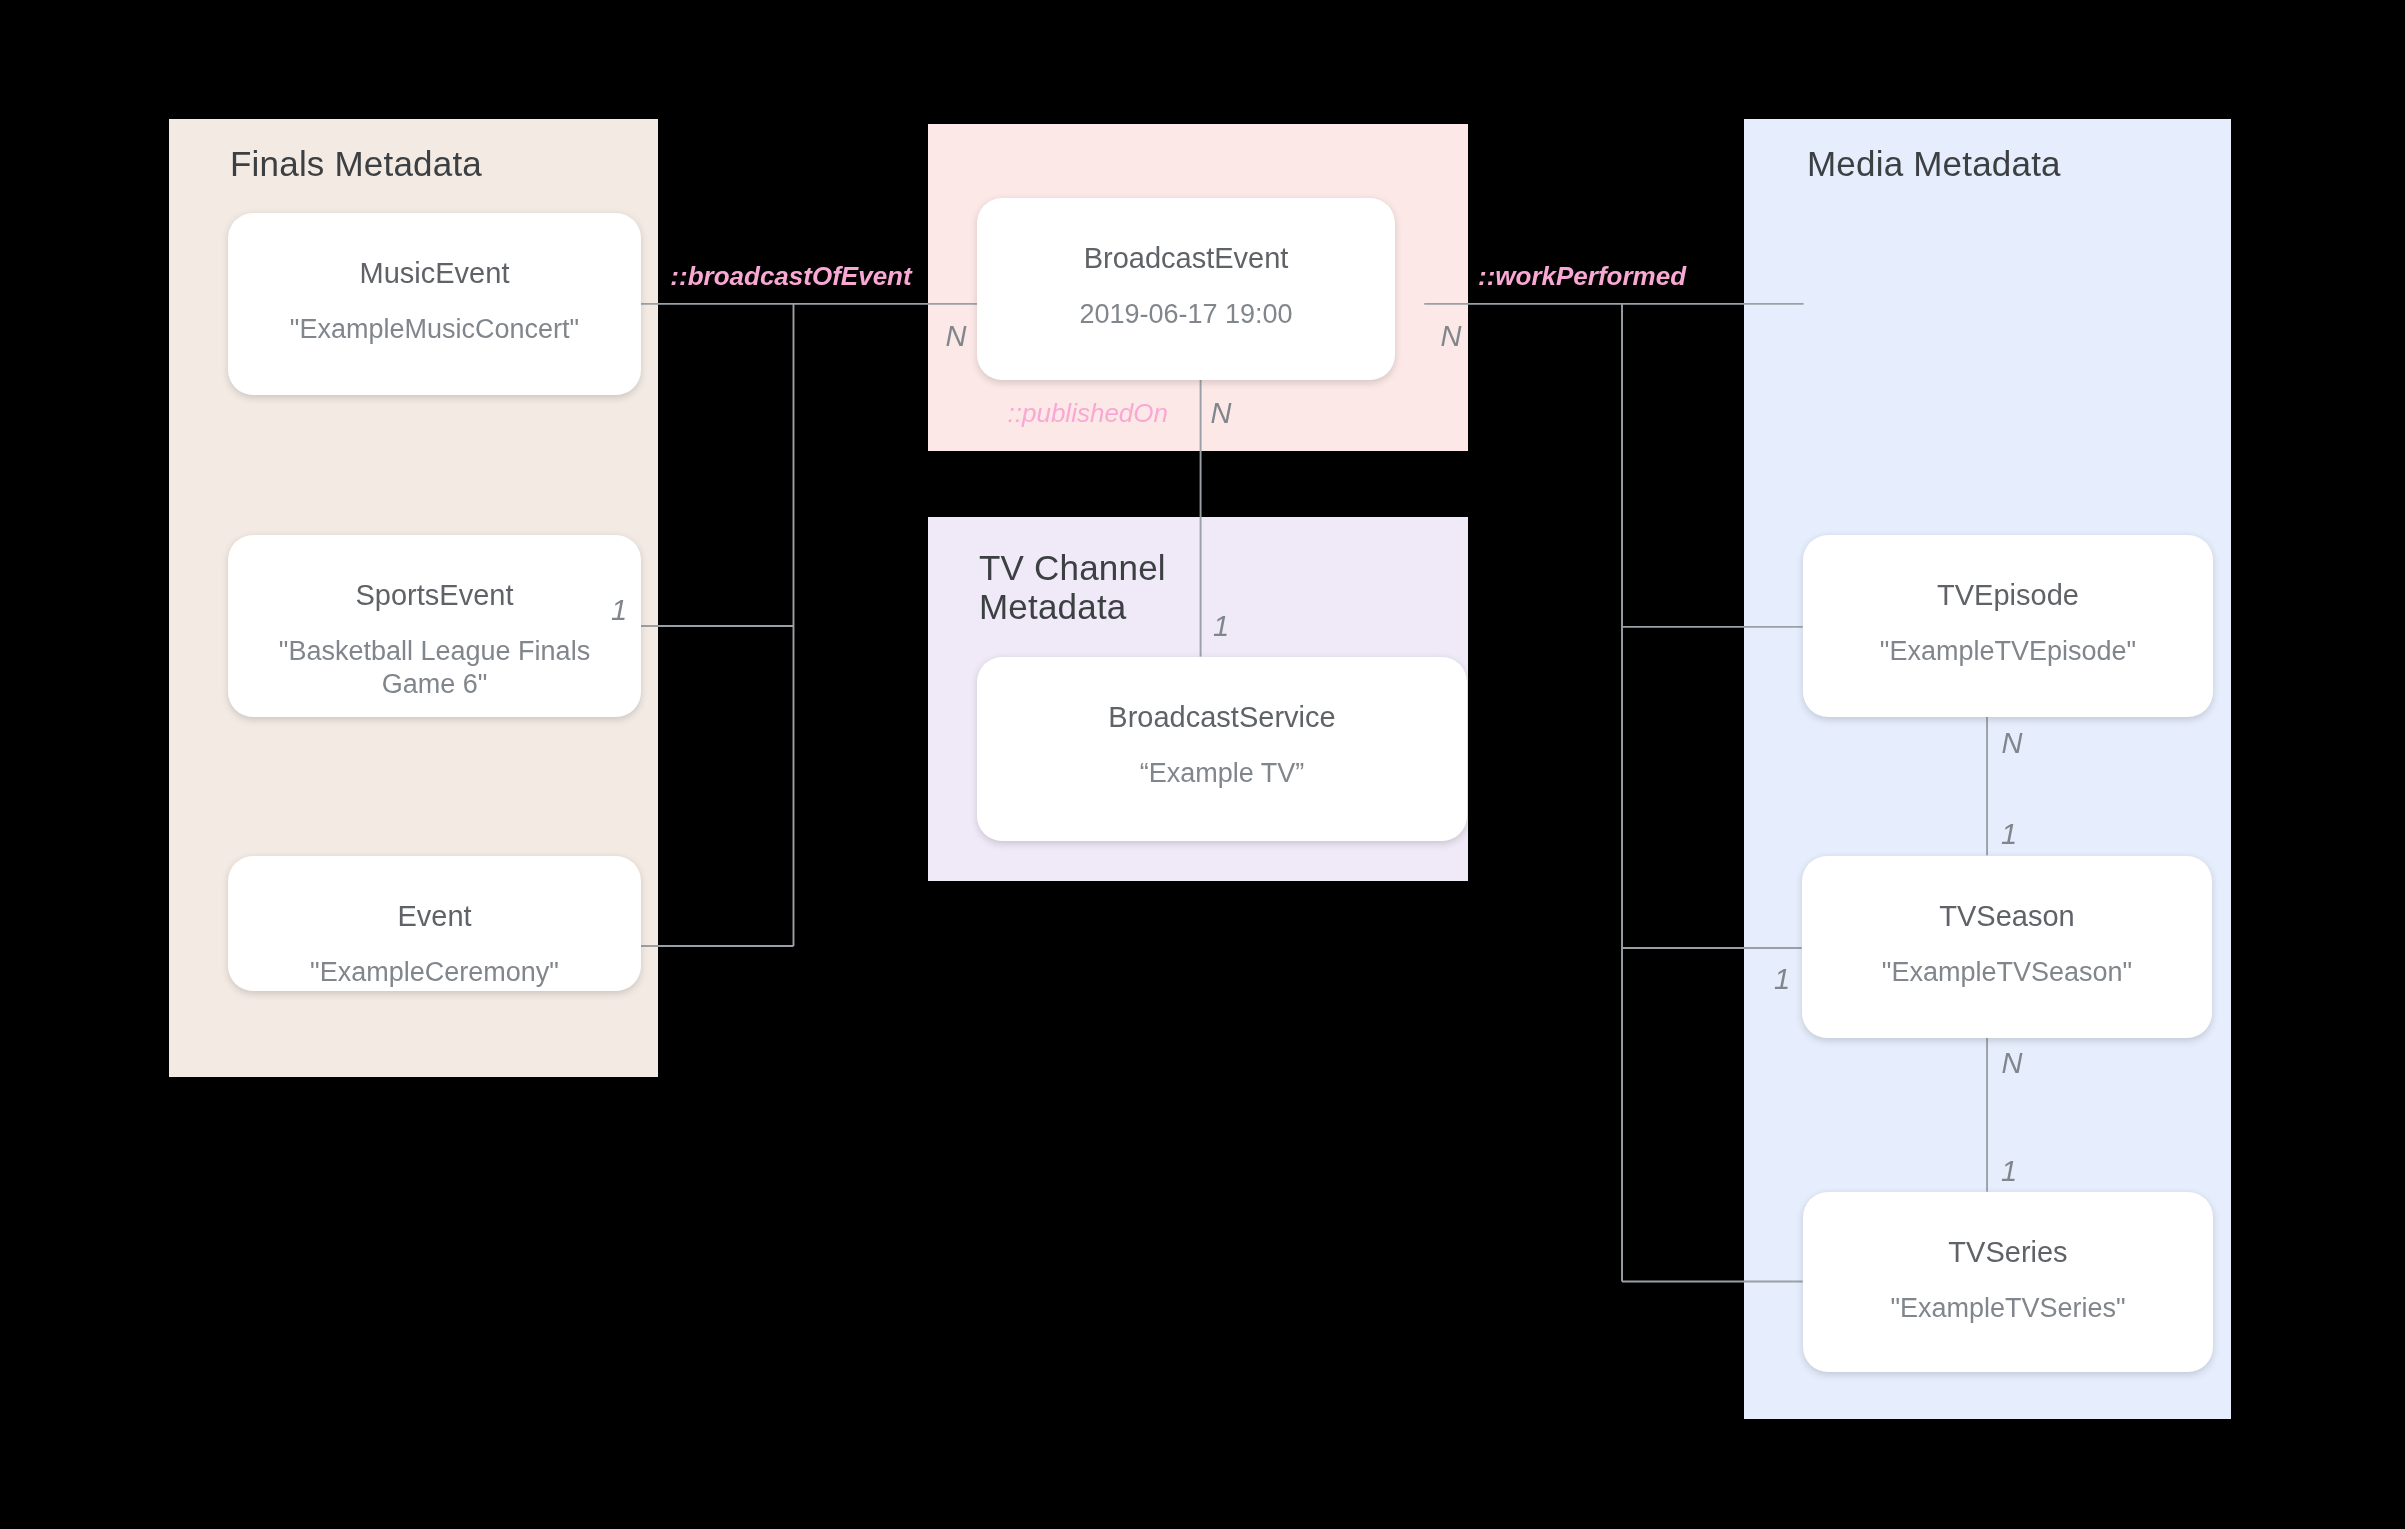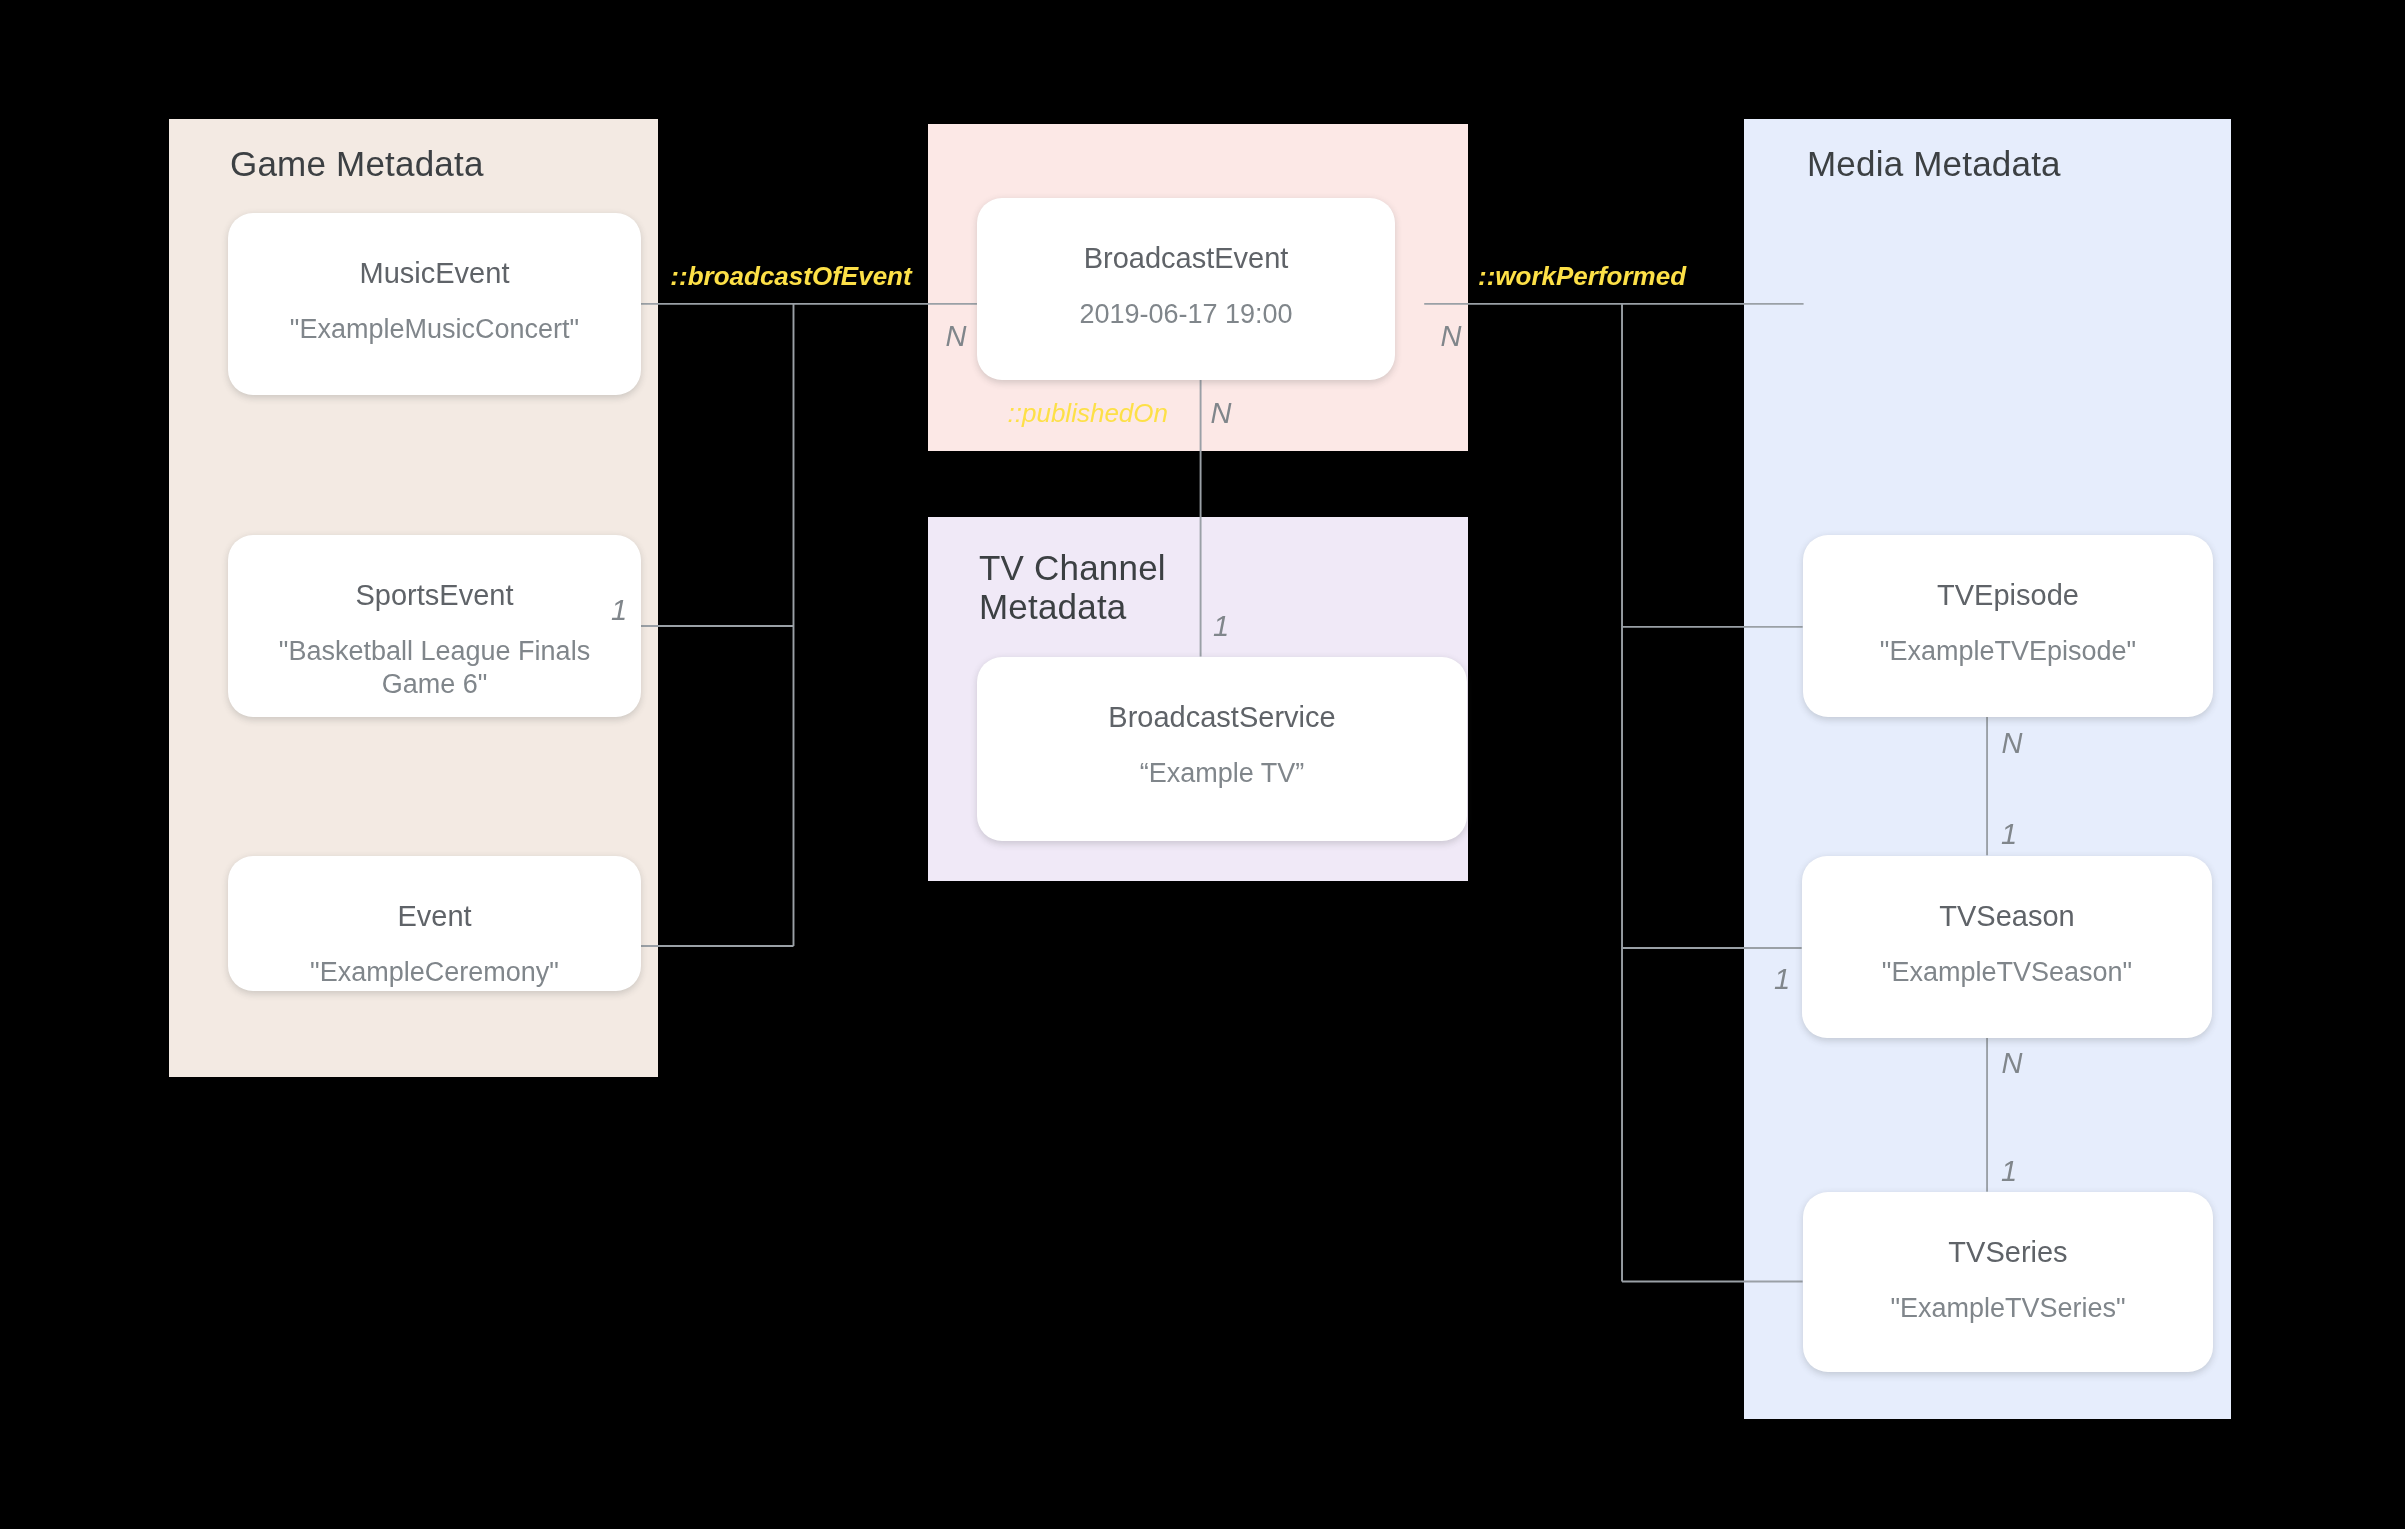--- a/index.html
+++ b/index.html
@@ -51,40 +51,40 @@
   #c-tvepisode       {left:1803px;top:535px; width:367px; height:182px;}
   #c-tvseason        {left:1802px;top:856px; width:367px; height:182px;}
   #c-tvseries        {left:1803px;top:1192px;width:367px; height:180px;}
 
   #wires{position:absolute;left:0;top:0;z-index:1;}
   .panel{z-index:0;}
   .card,.edge-label,.card-label{z-index:2;}
 
   .edge-label{
     position:absolute;
-    font-size:26px;font-style:italic;color:#fde047;
+    font-size:26px;font-style:italic;color:#f9a8d4;
     transform:translate(-50%,-50%);
     white-space:nowrap;
   }
   .edge-label.bold{font-weight:bold;}
   #l-publishedon{transform:none;text-align:center;}
 
   .card-label{
     position:absolute;
     font-size:29px;font-style:italic;color:#80868B;
     transform:translate(-50%,-50%);
   }
 </style>
 </head>
 <body>
 
 <div id="canvas">
 
   <div class="panel" id="p-event">
-    <div class="panel-title" id="t-event">Game Metadata</div>
+    <div class="panel-title" id="t-event">Finals Metadata</div>
   </div>
   <div class="panel" id="p-broadcast"></div>
   <div class="panel" id="p-tv">
     <div class="panel-title" id="t-tv">TV Channel Metadata</div>
   </div>
   <div class="panel" id="p-media">
     <div class="panel-title" id="t-media">Media Metadata</div>
   </div>
 
   <svg id="wires" width="2405" height="1529" viewBox="0 0 2516 1600">

